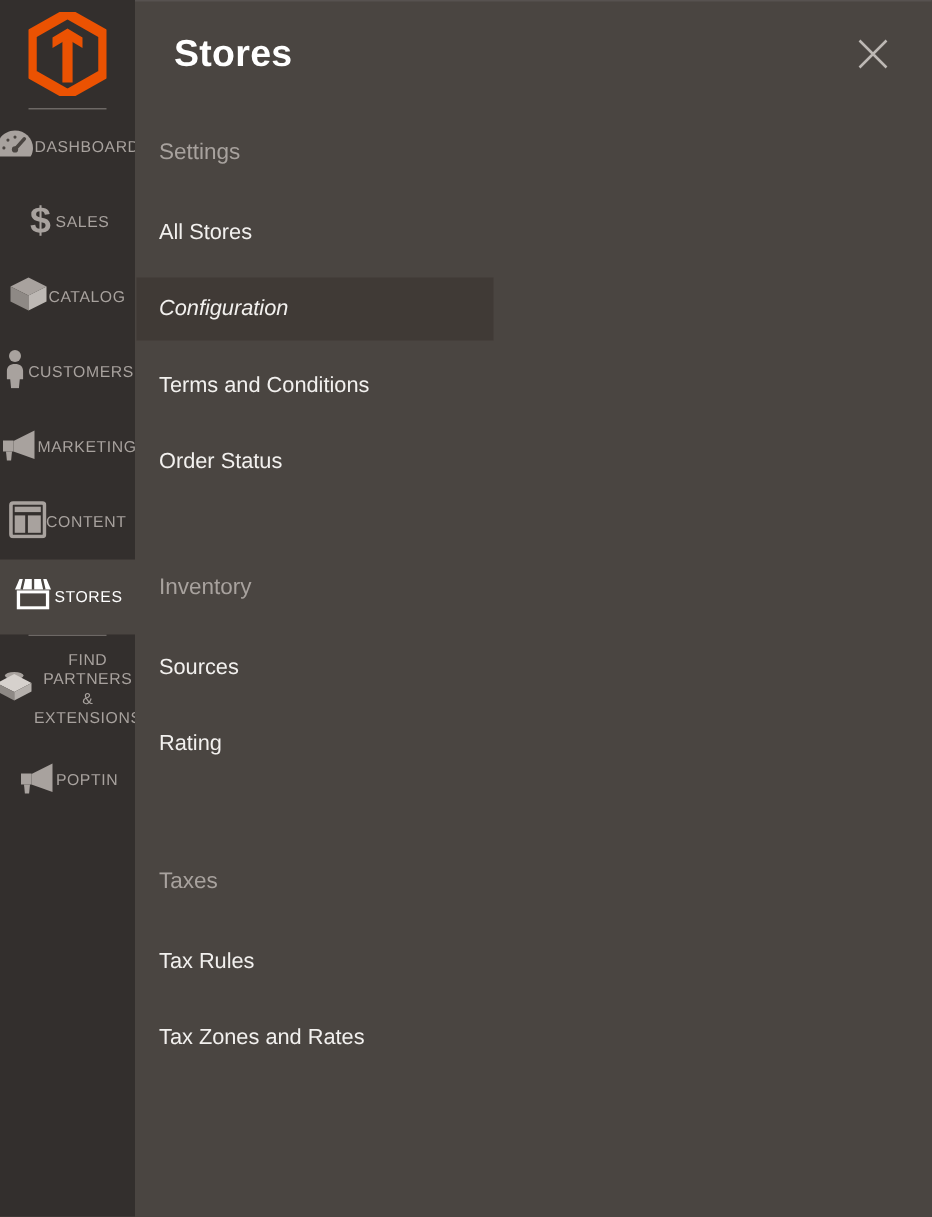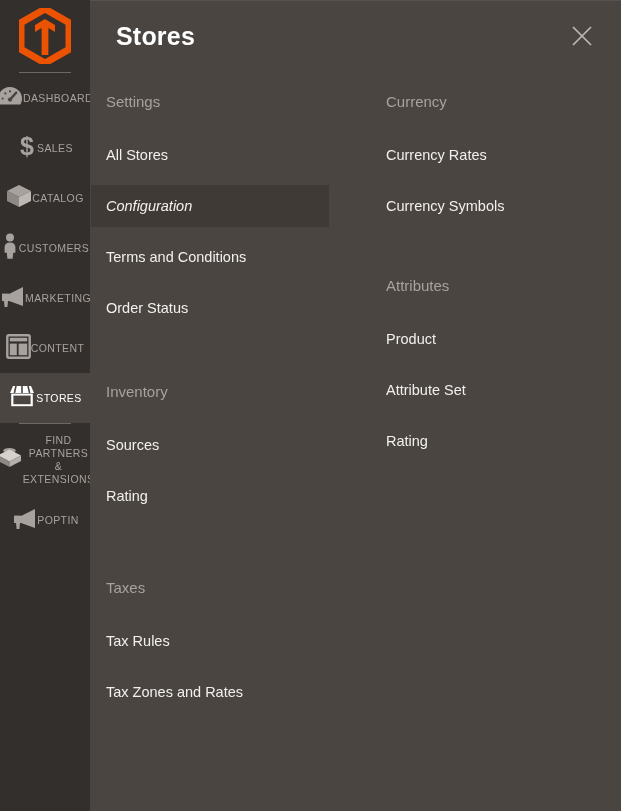--- a/index.html
+++ b/index.html
@@ -316,33 +316,22 @@
         <div class="group">
           <div class="group-title">Taxes</div>
           <a class="menu-link">Tax Rules</a>
           <a class="menu-link">Tax Zones and Rates</a>
         </div>
 
       </div>
 
       <div class="col col-right">
 
-        <div class="group">
-          <div class="group-title">Currency</div>
-          <a class="menu-link">Currency Rates</a>
-          <a class="menu-link">Currency Symbols</a>
-        </div>
 
         <div class="grp-gap-4"></div>
 
-        <div class="group">
-          <div class="group-title">Attributes</div>
-          <a class="menu-link">Product</a>
-          <a class="menu-link">Attribute Set</a>
-          <a class="menu-link">Rating</a>
-        </div>
 
       </div>
 
     </div>
   </div>
 
 </div>
 
 </body></html>

